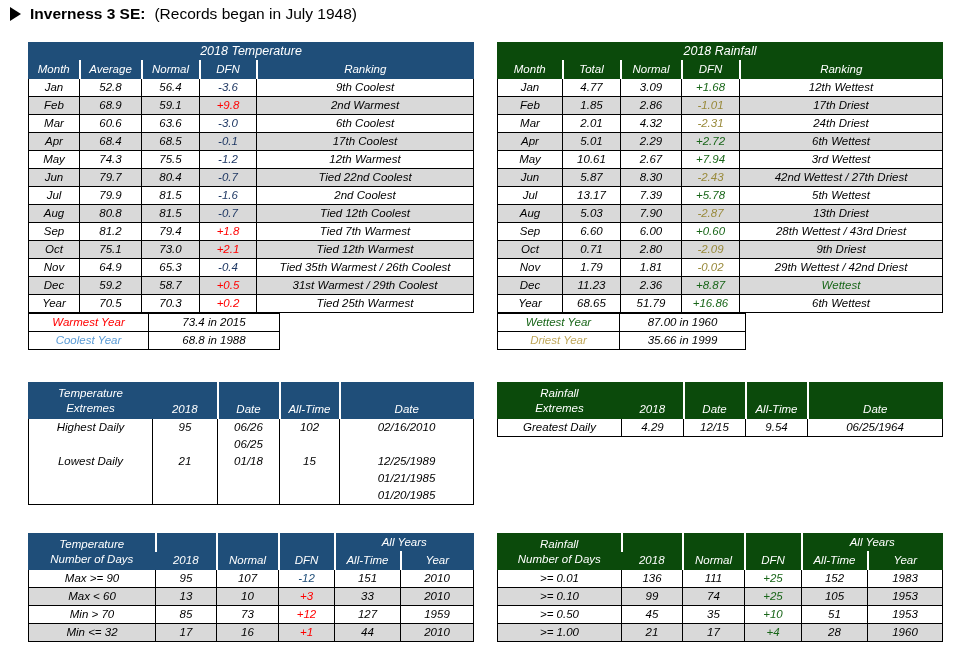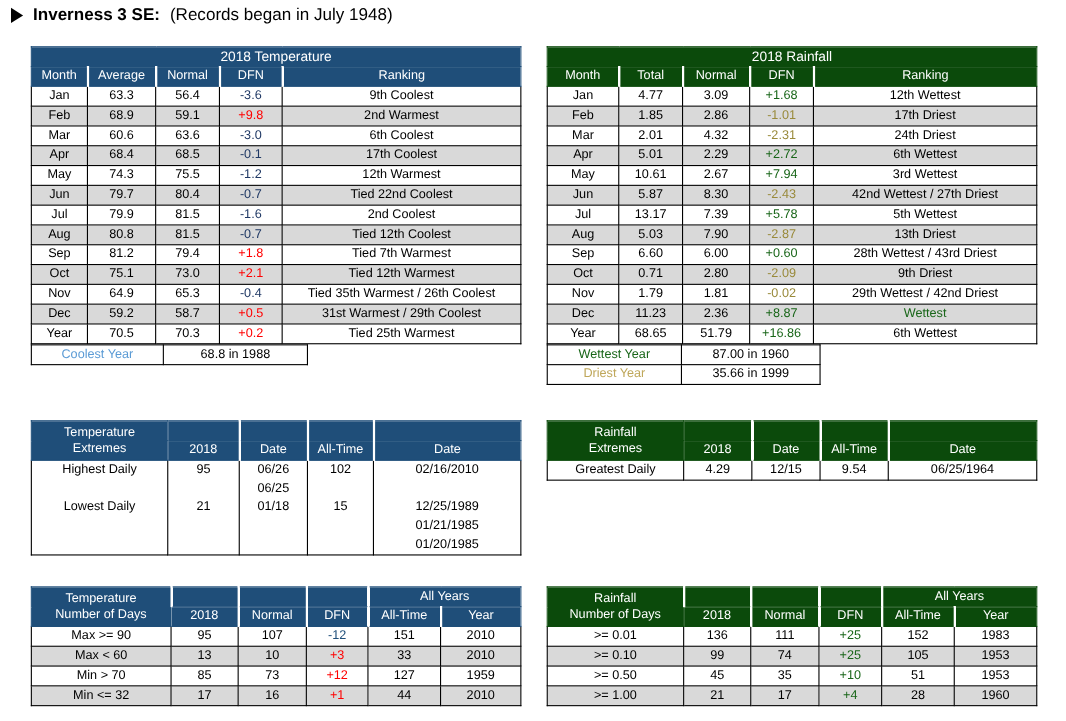--- a/index.html
+++ b/index.html
@@ -58,21 +58,21 @@
   .neg{color:#1F3864;}
   .gpos{color:#196619;font-weight:bold;}
   .gneg{color:#998A3B;font-weight:bold;}
   .blue-num{color:#1F4E79;font-weight:bold;}
   .redlbl{color:#FF0000;font-weight:bold;}
   .bluelbl{color:#5B9BD5;font-weight:bold;}
   .greenlbl{color:#196619;font-weight:bold;}
   .tanlbl{color:#BFA75A;font-weight:bold;}
 
   
-  .blk{position:absolute;}
+  .blk{position:absolute;font-style:italic;}
   #temp-table{left:28px;top:42px;}
   #rain-table{left:497px;top:42px;}
   #temp-year-box{left:28px;top:313px;}
   #rain-year-box{left:497px;top:313px;}
   #temp-ext{left:28px;top:382px;}
   #rain-ext{left:497px;top:382px;}
   #temp-days{left:28px;top:533px;}
   #rain-days{left:497px;top:533px;}
   .ext-cell{vertical-align:top;text-align:center;padding-top:2px;}
   .lines div{height:17px;line-height:17px;}
@@ -103,21 +103,21 @@
           </tr>
           <tr>
             <td class="hdr-blue">Month</td>
             <td class="hdr-blue sep">Average</td>
             <td class="hdr-blue sep">Normal</td>
             <td class="hdr-blue sep">DFN</td>
             <td class="hdr-blue sep">Ranking</td>
           </tr>
           <tr>
             <td class="b">Jan</td>
-            <td>63.3</td>
+            <td>52.8</td>
             <td>56.4</td>
             <td class="neg">-3.6</td>
             <td>9th Coolest</td>
           </tr>
           <tr>
             <td class="b alt">Feb</td>
             <td class="alt">68.9</td>
             <td class="alt">59.1</td>
             <td class="pos alt">+9.8</td>
             <td class="alt">2nd Warmest</td>
@@ -318,20 +318,24 @@
     </table>
   </div>
 
   <div class="blk" id="temp-year-box">
     <table class="grid">
       <colgroup>
           <col style="width:120px">
           <col style="width:131px">
         </colgroup>
       <tbody id="tyear-tbody">
+          <tr>
+            <td class="redlbl">Warmest Year</td>
+            <td>73.4 in 2015</td>
+          </tr>
           <tr>
             <td class="bluelbl">Coolest Year</td>
             <td>68.8 in 1988</td>
           </tr>
         </tbody>
     </table>
   </div>
 
   <div class="blk" id="rain-year-box">
     <table class="grid">

